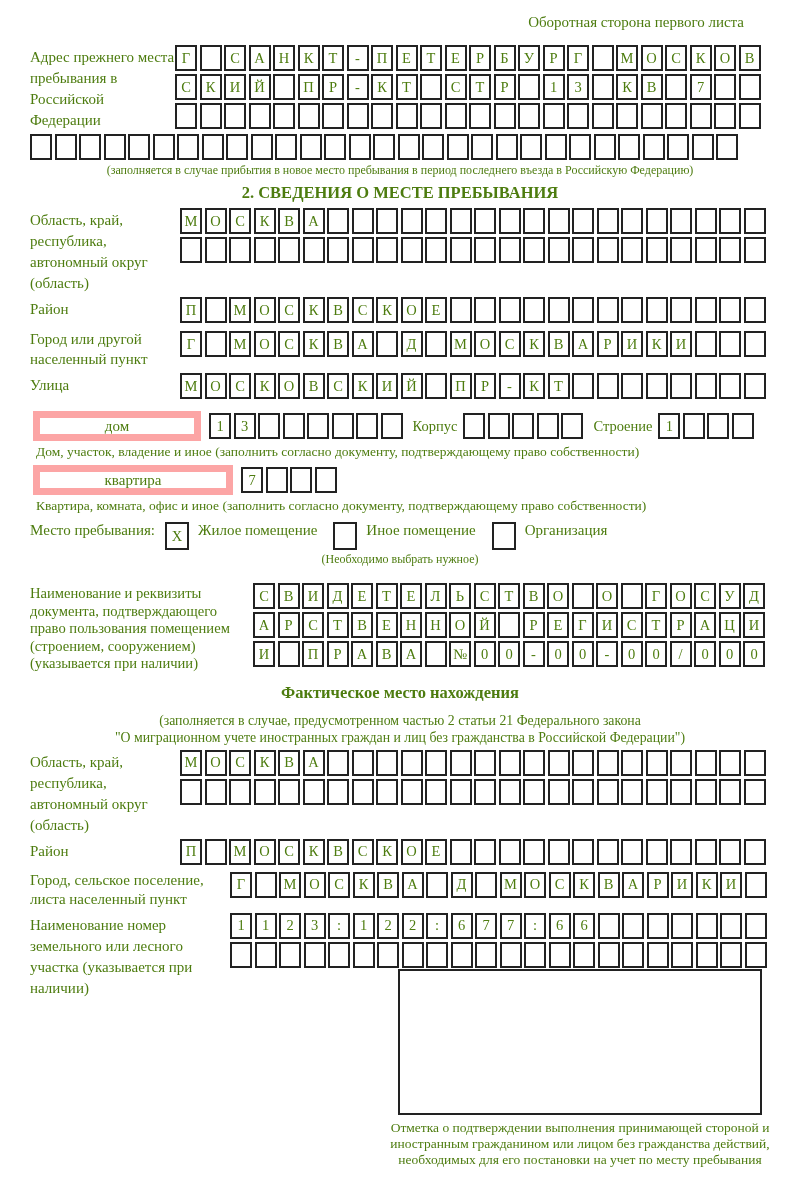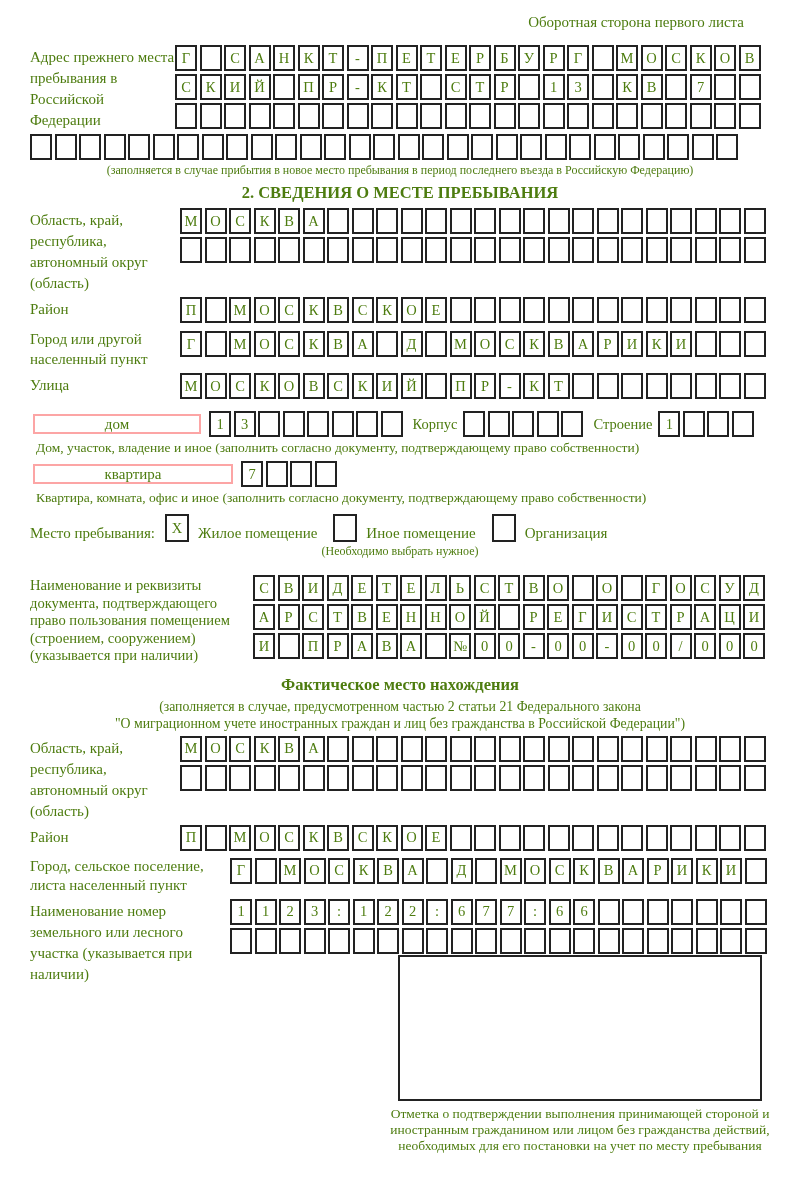--- a/index.html
+++ b/index.html
@@ -18,31 +18,31 @@
   .cell{
     flex:0 0 22px; width:22px; height:26px; box-sizing:border-box;
     border:2px solid #222; display:flex; align-items:center; justify-content:center;
     font-size:14.5px; line-height:1; background:#fff;
   }
   .note{ font-size:12px; text-align:center; margin-top:3px; }
   .sect-title{ font-size:16.5px; font-weight:bold; text-align:center; margin-top:5px; }
   .mt4{margin-top:4px}.mt3{margin-top:3px}.mt5{margin-top:5px}.mt8{margin-top:16px}
   .houserow{ display:flex; align-items:center; margin-top:12px; margin-left:3px; }
   .wide-box{
-    box-sizing:border-box; border:2px solid #fca5a5; height:20px;
+    box-sizing:border-box; border:7px solid #fca5a5; height:30px;
     display:flex; align-items:center; justify-content:center; font-size:15px;
   }
   .wb170{width:168px; margin-right:8px;} .wb200{width:200px; margin-right:8px;}
   .inl{ font-size:14.5px; margin:0 6px 0 10px; white-space:nowrap; }
   .caption{ font-size:13.5px; margin:3px 0 0 6px; }
-  .stay{ display:flex; align-items:flex-end; margin-top:8px; font-size:15px; }
+  .stay{ display:flex; align-items:flex-start; margin-top:8px; font-size:15px; }
   .stay .chk{ margin-left:10px; flex-basis:24px; width:24px; height:28px; }
   .stay .opt{ margin-left:9px; margin-right:16px; white-space:nowrap; }
   .doc-label{ font-size:14.6px; line-height:17.5px; }
-  .fact-note{ font-size:13.8px; text-align:center; line-height:17px; margin-top:3px; }
+  .fact-note{ font-size:13.8px; text-align:center; line-height:17px; margin-top:9px; }
   .lh19{ line-height:19px; }
   .stamp{
     box-sizing:border-box; margin-left:368px; margin-top:-30px;
     width:364px; height:146px; border:2px solid #222; background:#fff; position:relative; z-index:2;
   }
   .stampcap{
     margin-left:340px; width:420px; text-align:center;
     font-size:13.5px; line-height:16px; margin-top:5px;
   }
 </style>

